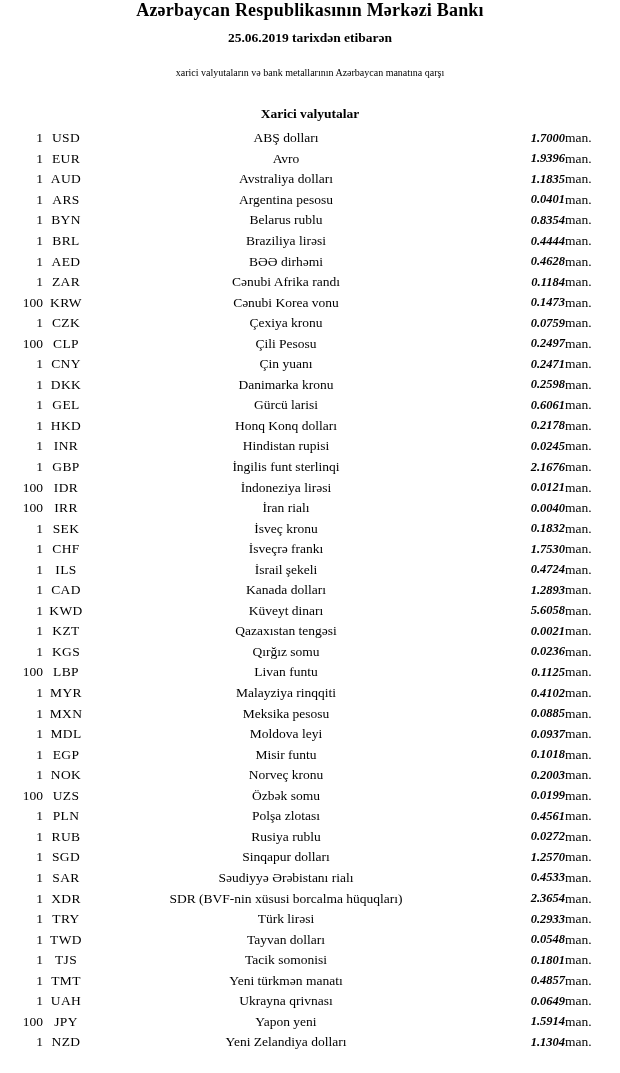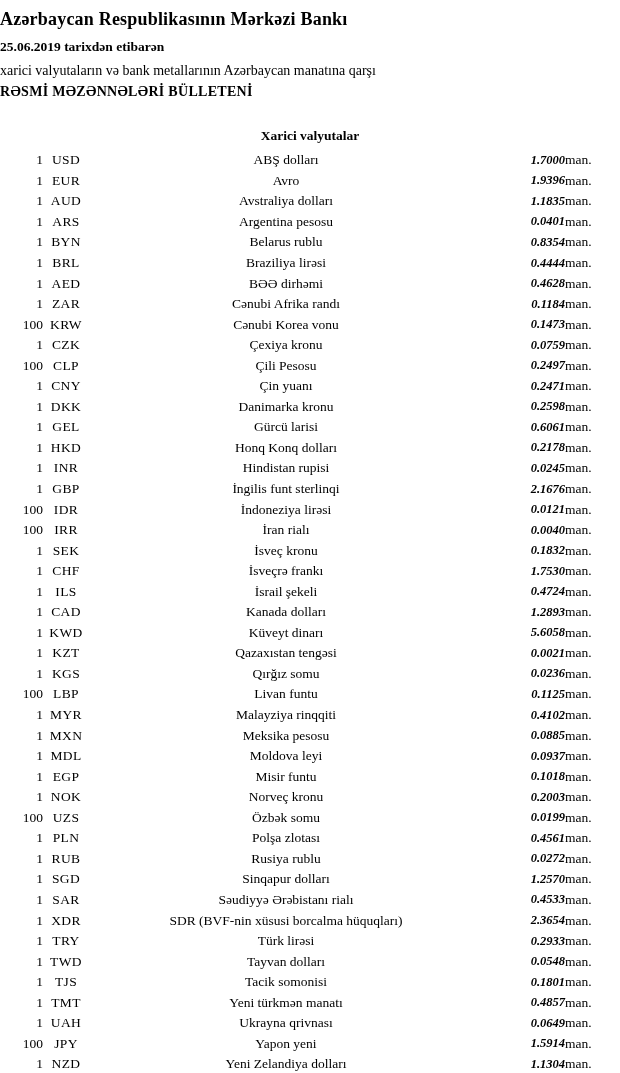--- a/index.html
+++ b/index.html
@@ -4,24 +4,24 @@
 <style>
   * { margin: 0; padding: 0; box-sizing: border-box; }
   html, body { background: #ffffff; }
   body {
     width: 620px;
     height: 1073px;
     color: #000000;
     font-family: "Liberation Serif", "DejaVu Serif", serif;
     overflow: hidden;
   }
-  .header { text-align: left; padding-top: 9px; }
+  .header { text-align: center; }
   .doc-title { font-size: 18px; font-weight: bold; letter-spacing: 0.2px; }
   .date-line { font-size: 13.5px; font-weight: bold; margin-top: 9px; }
-  .subtitle  { font-size: 14px; margin-top: 8px; }
+  .subtitle  { font-size: 10px; margin-top: 21px; }
   .bulletin-title { font-size: 14px; font-weight: bold; margin-top: 5px; letter-spacing: 0.3px; }
   .section-title {
     text-align: center;
     font-size: 13.5px;
     font-weight: bold;
     margin-top: 28px;
   }
   table.rates {
     width: 598px;
     margin: 6px auto 0 auto;
@@ -46,21 +46,20 @@
   }
   td.unit { width: 44px; padding-left: 8px; text-align: left; }
 </style>
 </head>
 <body>
 
 <div class="header">
   <div class="doc-title">Azərbaycan Respublikasının Mərkəzi Bankı</div>
   <div class="date-line">25.06.2019 tarixdən etibarən</div>
   <div class="subtitle">xarici valyutaların və bank metallarının Azərbaycan manatına qarşı</div>
-  <div class="bulletin-title">RƏSMİ MƏZƏNNƏLƏRİ BÜLLETENİ</div>
 </div>
 
 <div class="section-title">Xarici valyutalar</div>
 
 <table class="rates">
   <tbody id="rates-body">
   <tr>
     <td class="qty">1</td>
     <td class="code">USD</td>
     <td class="name">ABŞ dolları</td>

